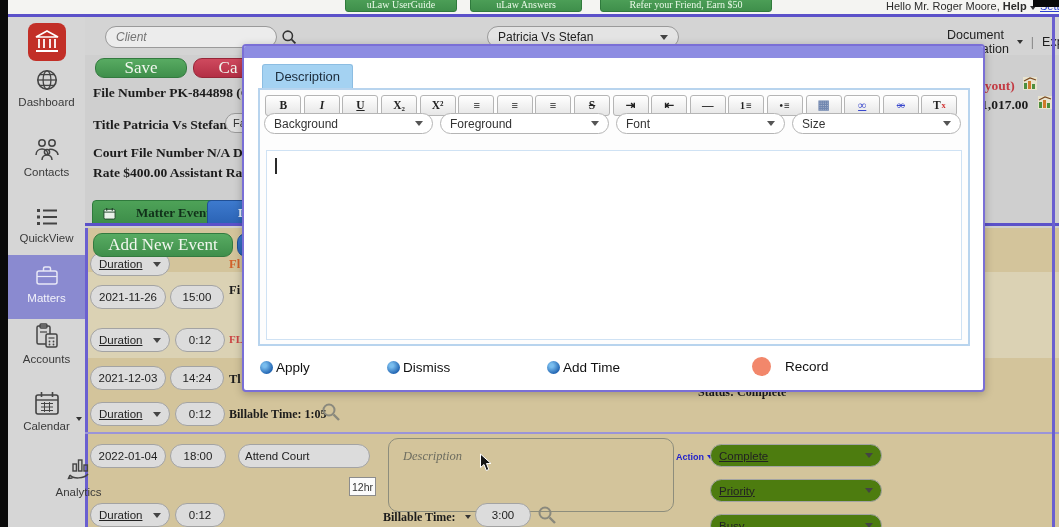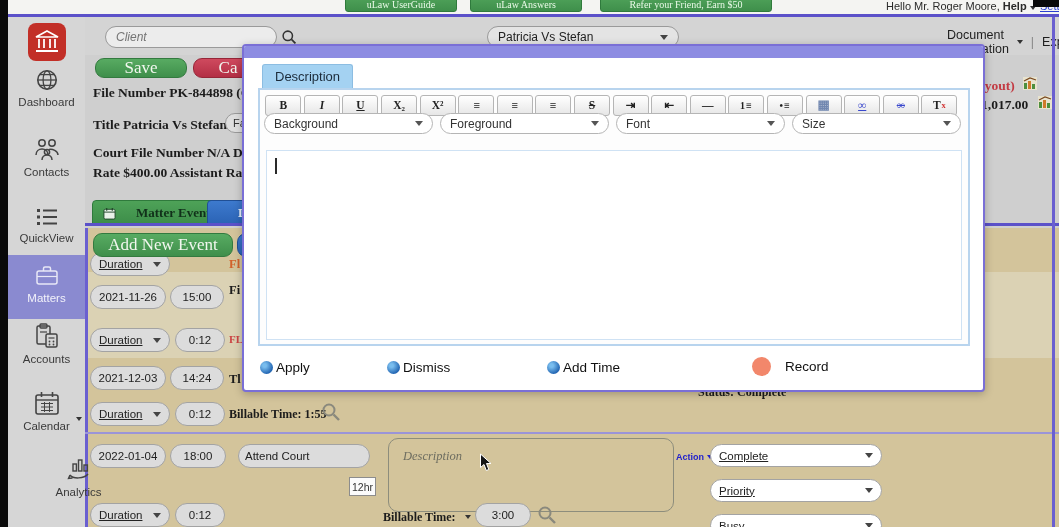--- a/index.html
+++ b/index.html
@@ -82,21 +82,21 @@
   #desc-box { position:absolute; left:303px; top:210px; width:286px; height:74px;
               border:1.5px solid #8d8d7c; border-radius:10px; }
   #desc-placeholder { position:absolute; left:14px; top:10px; font-family:"Liberation Serif", serif;
                       font-style:italic; font-size:12.5px; color:#6d6d60; }
   #action-label { position:absolute; left:591px; top:224px; font-size:9px; font-weight:bold; color:#2222cc;
                   display:flex; align-items:center; gap:3px; }
   #action-label .chev { border-top-color:#2222cc; margin-left:0; border-left-width:3px; border-right-width:3px; border-top-width:4px; }
   #badge-12hr { position:absolute; left:264px; top:249px; width:27px; height:19px; background:#fbfbfb;
                 border:1px solid #8c8c8c; font-size:10.5px; color:#333; display:flex; align-items:center;
                 justify-content:center; }
-  .statusSel { left:625px; width:172px; height:23px; background:#ffffff; }
+  .statusSel { left:625px; width:172px; height:23px; background:#4d7c0f; }
 
   
   #modal { left:242px; top:44px; width:743px; height:348px; background:#ffffff; z-index:20;
            border:2px solid #7a6fd6; border-radius:4px; box-shadow:0 2px 8px rgba(0,0,0,.25); }
   #modal-titlebar { position:absolute; left:0; top:0; width:739px; height:12px; background:#8d8ce2;
                     border-radius:2px 2px 0 0; }
   #modal-tab { position:absolute; left:18px; top:18px; height:24px; background:#a4d2f2;
                border:1px solid #8cbde2; border-bottom:none; border-radius:3px 3px 0 0;
                font-size:13px; color:#1c2b3a; display:flex; align-items:center; padding:0 12px; }
   #editor { position:absolute; left:14px; top:42px; width:712px; height:258px;
@@ -354,21 +354,21 @@
 
     <div class="evpill" style="left:5px; top:138px; width:76px;">2021-12-03</div>
     <div class="evpill" style="left:85px; top:138px; width:54px;">14:24</div>
     <div class="evfrag" style="left:144px; top:144px;">Tl</div>
 
     <div class="evpill evsel" style="left:5px; top:174px; width:80px;">
       <span>Duration</span>
       <span class="chev"></span>
     </div>
     <div class="evpill" style="left:90px; top:174px; width:50px;">0:12</div>
-    <div class="evfrag" style="left:144px; top:179px; font-size:12px;">Billable Time: 1:55</div>
+    <div class="evfrag" style="left:144px; top:179px; font-size:12px;">Billable Time: 1:05</div>
     <svg class="abs magicon" style="left:236px; top:174px;" width="20" height="20" viewBox="0 0 20 20">
       <circle cx="8" cy="8" r="5.5" fill="none" stroke="#8a897d" stroke-width="2"></circle>
       <line x1="12.5" y1="12.5" x2="18" y2="18" stroke="#8a897d" stroke-width="2.4"></line>
     </svg>
 
     <div class="evfrag" style="left:613px; top:157px; font-size:12px;">Status: Complete</div>
 
     <div class="evpill" style="left:5px; top:216px; width:76px;">2022-01-04</div>
     <div class="evpill" style="left:85px; top:216px; width:56px;">18:00</div>
     <div class="evpill" style="left:153px; top:216px; width:132px; justify-content:flex-start;">Attend Court</div>

